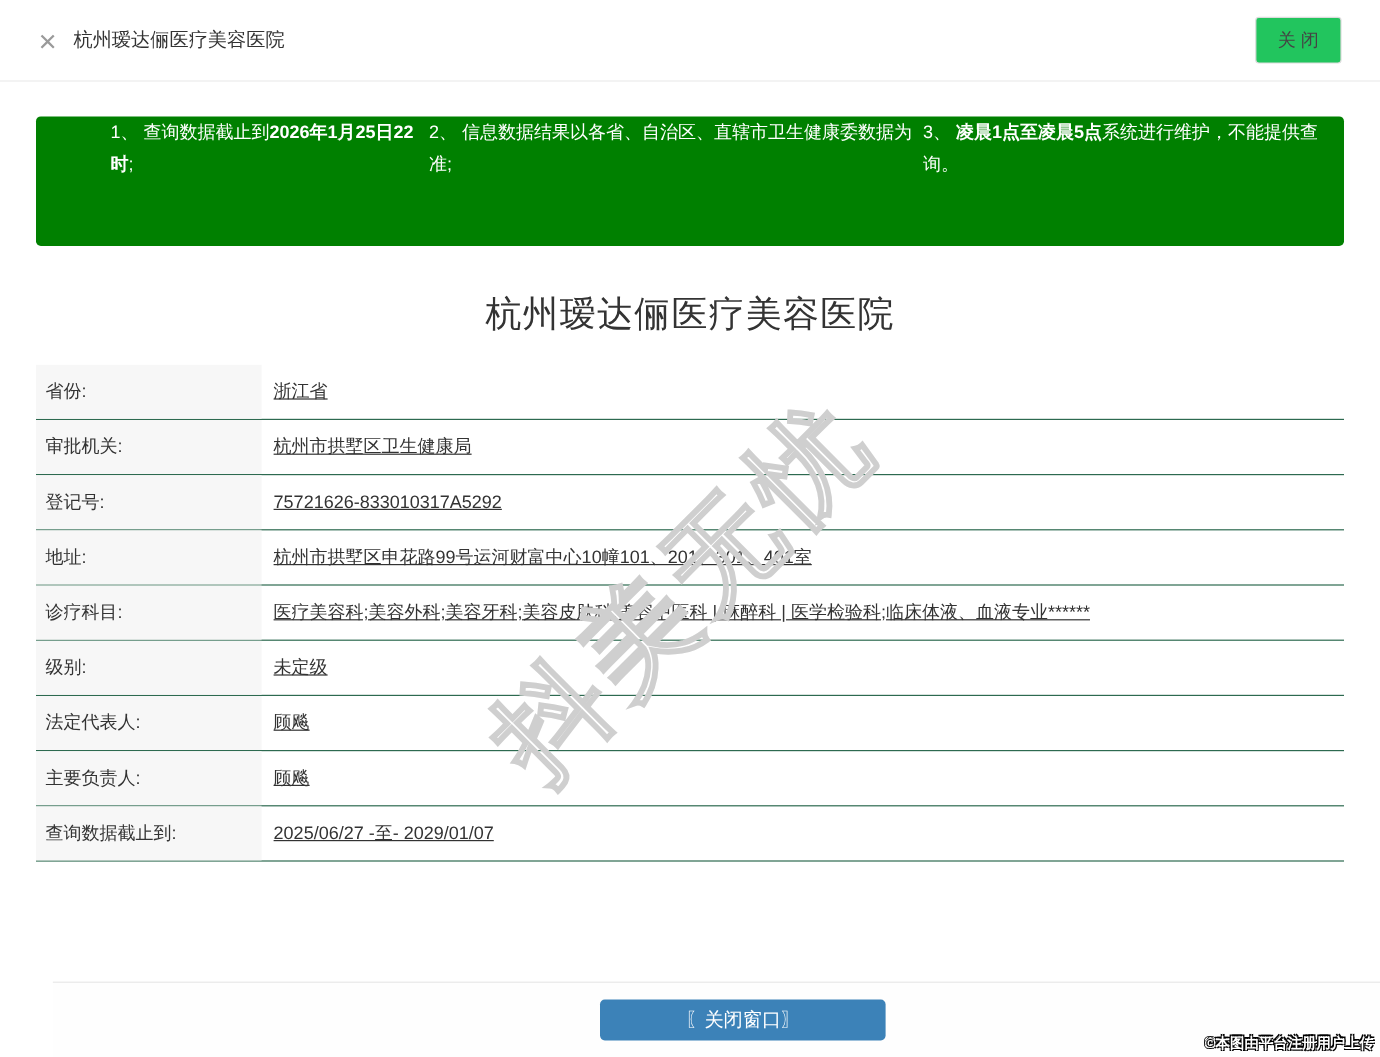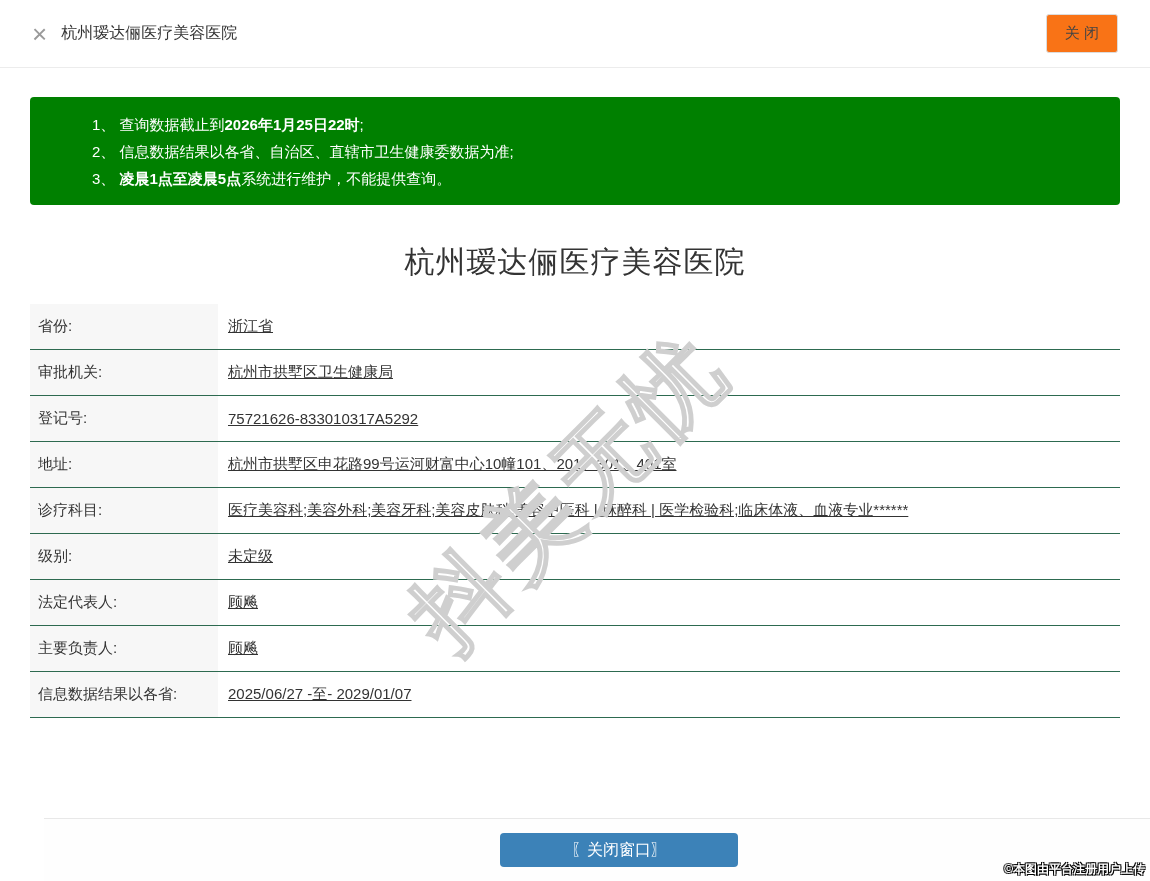--- a/index.html
+++ b/index.html
@@ -16,31 +16,31 @@
     border-bottom: 1px solid #ececec; background: #fff;
     padding: 0 32px; position: relative;
   }
   .close-x {
     font-size: 26px; color: #9a9a9a; line-height: 1;
     margin-right: 14px; cursor: pointer; font-weight: 300;
   }
   .header-title { font-size: 16px; color: #333; }
   .header-close-btn {
     position: absolute; right: 32px; top: 14px;
-    border: 1px solid #dcdcdc; background: #f97316; border-radius: 3px;
+    border: 1px solid #dcdcdc; background: #22c55e; border-radius: 3px;
     padding: 9px 18px; font-size: 15px; color: #444; cursor: pointer;
     font-family: inherit;
   }
 
   
   .notice {
     margin: 29px 30px 0 30px; height: 108px;
     background: #008000; border-radius: 4px;
     color: #fff; font-size: 15px;
-    display: flex; flex-direction: column; justify-content: center;
+    display: flex; flex-direction: row; justify-content: center;
     padding-left: 62px; line-height: 27px;
   }
   .notice b { font-weight: bold; }
 
   
   .main-title {
     text-align: center; font-size: 30px; color: #333;
     font-weight: 400; margin-top: 37px; letter-spacing: 1px;
   }
 
@@ -131,21 +131,21 @@
   </div>
   <div class="row">
     <div class="cell-label">法定代表人:</div>
     <div class="cell-value">顾飚</div>
   </div>
   <div class="row">
     <div class="cell-label">主要负责人:</div>
     <div class="cell-value">顾飚</div>
   </div>
   <div class="row">
-    <div class="cell-label">信息数据结果以各省:</div>
+    <div class="cell-label">查询数据截止到:</div>
     <div class="cell-value">2025/06/27 -至- 2029/01/07</div>
   </div>
 </div>
 
 <div class="watermark">抖美无忧</div>
 
 <div class="footer">
   <button class="close-window-btn">〖关闭窗口〗</button>
 </div>
 

